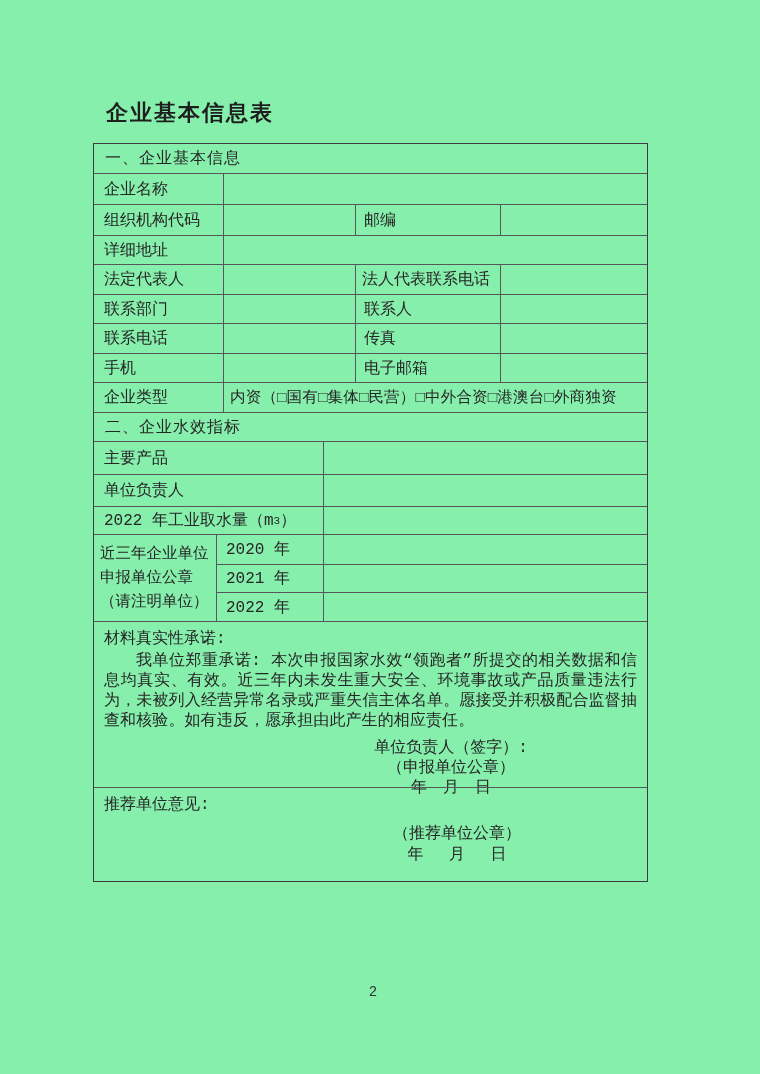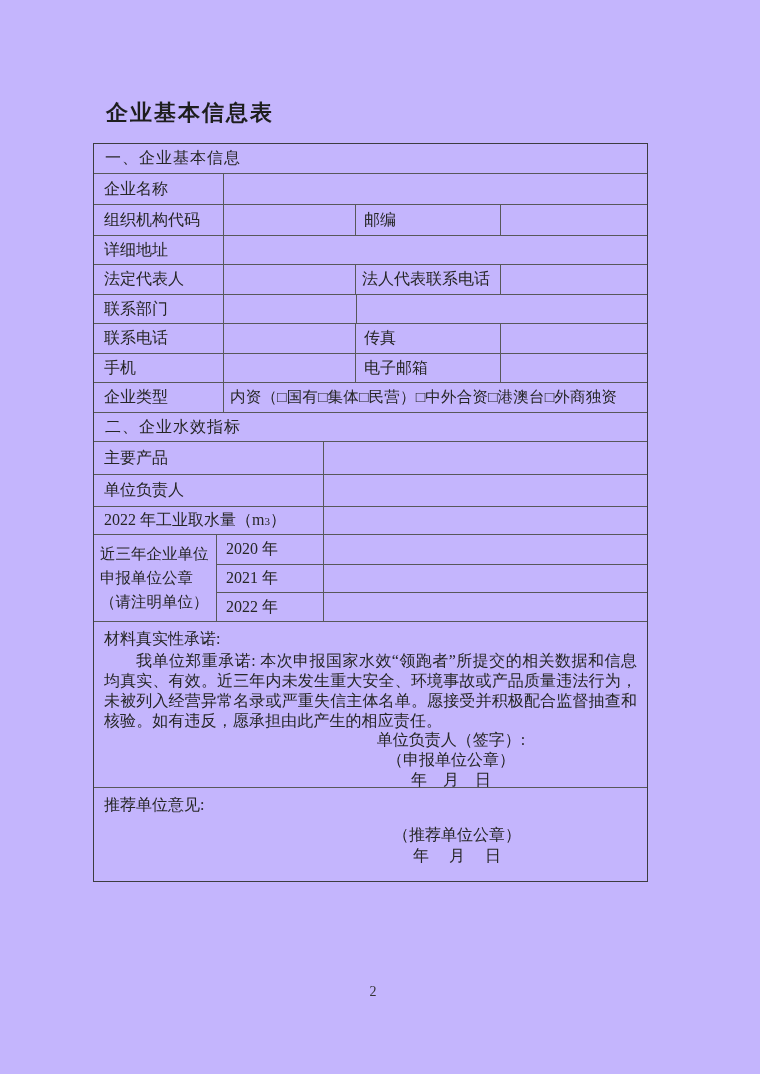--- a/index.html
+++ b/index.html
@@ -7,21 +7,21 @@
     --line-dark:#3d3d40;
     --ink:#262626;
   }
   *{margin:0;padding:0;box-sizing:border-box;}
   html,body{background:#ffffff;}
   body{
     width:760px;height:1074px;position:relative;
     font-family:"Liberation Serif","DejaVu Serif",serif;
     color:var(--ink);
   }
-  .page{position:absolute;inset:0;background:#c4b5fd;}
+  .page{position:absolute;inset:0;background:#86efac;font-family:Liberation Mono, monospace;}
   .doc-title{
     position:absolute;left:106px;top:98px;
     font-size:22px;font-weight:bold;letter-spacing:2px;color:#1e1e1e;
   }
   .tbl{
     position:absolute;left:93px;top:143px;width:555px;
     border:1px solid var(--line-dark);
     font-size:16px;
   }
   .row{display:flex;border-top:1px solid var(--line);}
@@ -52,21 +52,21 @@
   sup.m3{font-size:11px;line-height:0;vertical-align:super;}
   
   .block{display:block;position:relative;padding:5px 10px 0 10px;white-space:normal;}
   .block .heading{font-size:16px;line-height:24px;}
   .block .bodytext{
     font-size:16px;line-height:20px;text-align:justify;
     text-indent:2em;letter-spacing:.1px;
   }
   .sigblock{position:absolute;width:190px;text-align:center;font-size:16px;}
   .sigblock div{line-height:20px;}
-  .sig-commit{left:262px;top:108px;}
+  .sig-commit{left:262px;top:116px;}
   .sig-recommend{left:268px;top:36px;}
   .sig-recommend div{line-height:21px;}
   .pagenum{
     position:absolute;left:0;top:984px;width:746px;text-align:center;
     font-size:14px;color:#333;
   }
 </style>
 </head>
 <body>
 
@@ -100,20 +100,21 @@
     <div class="row" style="height:30px">
       <div class="c lab w1">法定代表人</div>
       <div class="c w2"></div>
       <div class="c w3" style="padding-left:6px">法人代表联系电话</div>
       <div class="c w4"></div>
     </div>
 
     <div class="row" style="height:29px">
       <div class="c lab w1">联系部门</div>
       <div class="c w2"></div>
+      <div class="c w3">联系人</div>
       <div class="c w4"></div>
     </div>
 
     <div class="row" style="height:30px">
       <div class="c lab w1">联系电话</div>
       <div class="c w2"></div>
       <div class="c w3">传真</div>
       <div class="c w4"></div>
     </div>
 

